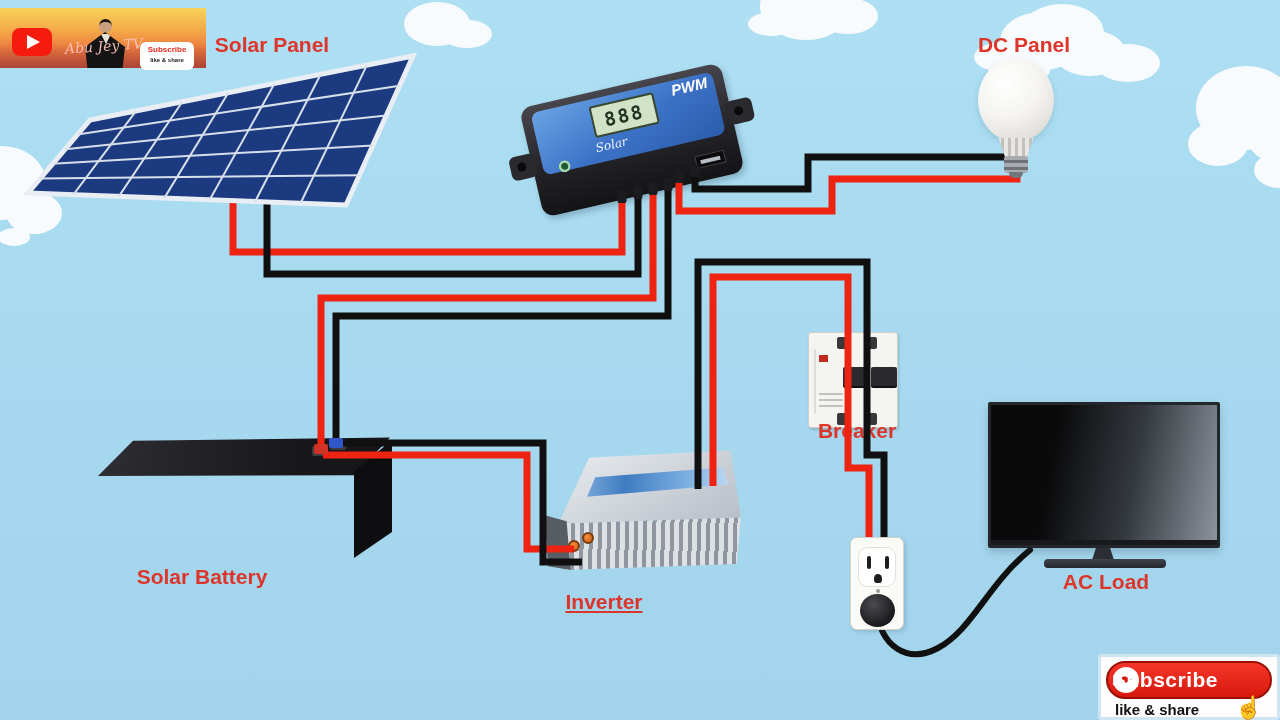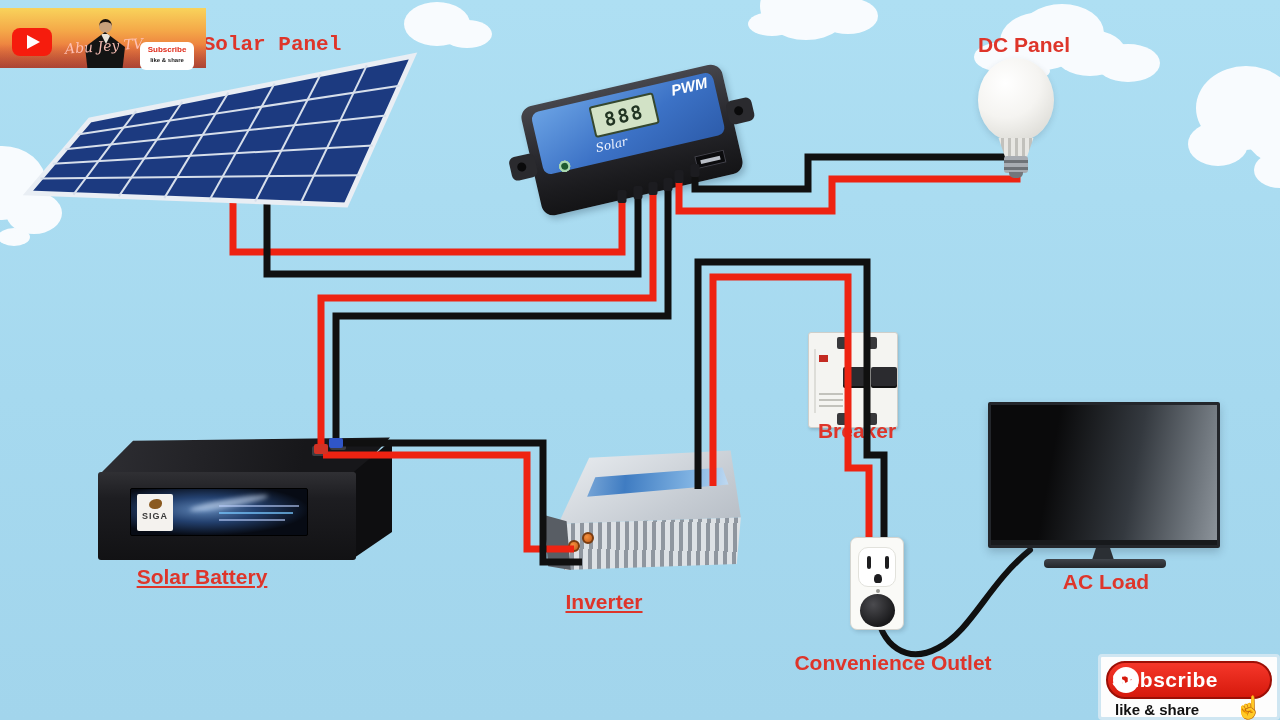--- a/index.html
+++ b/index.html
@@ -200,34 +200,20 @@
         </div>
     </div>
     <div class="ctl-usb">
         <i></i>
       </div>
   </div>
 
   <div class="battery under">
     <div class="bat-top"></div>
     <div class="bat-side"></div>
-    <div class="bat-front">
-      <div class="bat-label">
-        <div class="bat-streak"></div>
-        <div class="siga-box">
-          <div class="siga-blob"></div>
-          <div class="siga-text">SIGA</div>
-        </div>
-        <div class="bat-lines">
-            <i></i>
-            <i></i>
-            <i></i>
-          </div>
-      </div>
-    </div>
     <div class="bat-term t1"></div>
     <div class="bat-term t2"></div>
   </div>
 
   <div class="inverter under">
     <div class="inv-top"></div>
     <div class="inv-band"></div>
     <div class="inv-fins"></div>
     <div class="inv-cap"></div>
     <div class="inv-con a"></div>
@@ -304,25 +290,24 @@
     <div class="out-plug"></div>
   </div>
 
   <div class="tv over">
     <div class="tv-screen"></div>
     <div class="tv-bezel"></div>
     <div class="tv-neck"></div>
     <div class="tv-base"></div>
   </div>
 
-  <div class="label" style="left:272px;top:33px;font-family:Liberation Mono, monospace;">Solar Panel</div>
+  <div class="label" style="left:272px;top:33px;">Solar Panel</div>
   <div class="label" style="left:1024px;top:33px;">DC Panel</div>
-  <div class="label" style="left:202px;top:565px;text-decoration:underline;">Solar Battery</div>
+  <div class="label" style="left:202px;top:565px;">Solar Battery</div>
   <div class="label" style="left:604px;top:590px;text-decoration:underline;">Inverter</div>
-  <div class="label" style="left:893px;top:651px;">Convenience Outlet</div>
   <div class="label" style="left:1106px;top:570px;">AC Load</div>
 
   <div class="banner">
     <div class="banner-haze"></div>
     <div class="yt-logo"></div>
     <div class="man-head"></div>
     <div class="man-body"></div>
     <div class="script-name">Abu Jey TV</div>
     <div class="mini-sub">
       <div class="mini-sub-top">Subscribe</div>

